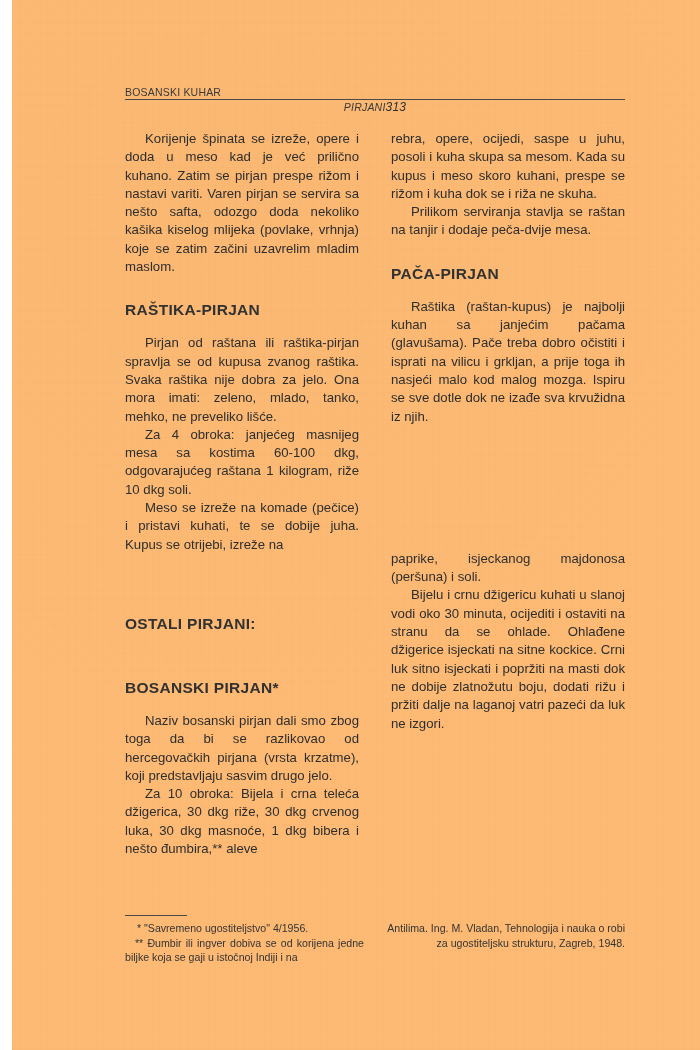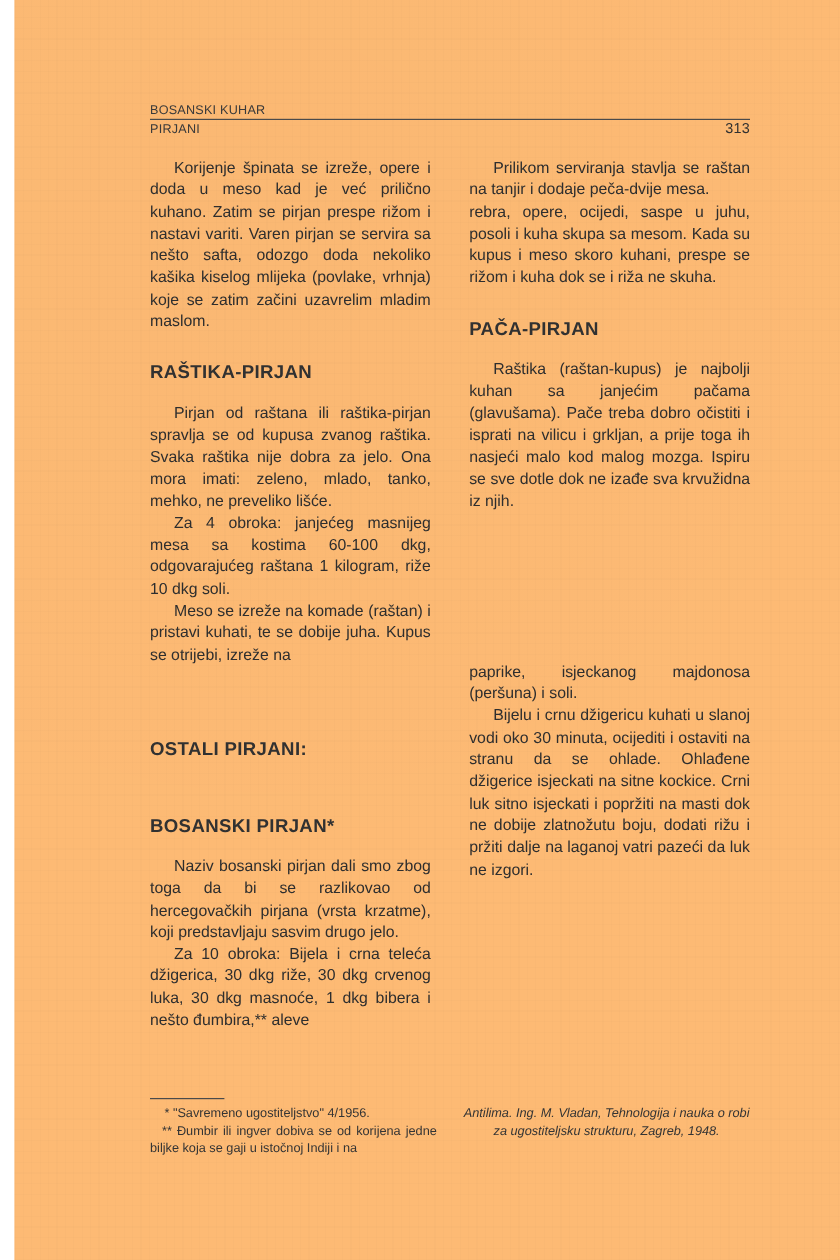--- a/index.html
+++ b/index.html
@@ -50,27 +50,28 @@
     white-space: nowrap;
   }
   .runhead-rule {
     width: 100%;
     height: 1px;
     background: #4a4a4a;
     margin-top: 1px;
   }
   .runhead-bottom {
     display: flex;
-    justify-content: space-between;
+    justify-content: center;
     align-items: baseline;
     font-size: 10.5px;
     letter-spacing: 0.2px;
     color: #3a3a3a;
     line-height: 13px;
     padding-top: 1px;
+    font-style: italic;
   }
   .runhead-bottom .folio {
     font-size: 12px;
     color: #303030;
   }
 
   
   .cols {
     display: flex;
     gap: 32px;
@@ -125,21 +126,21 @@
   p.fn {
     margin: 0;
     font-size: 10.6px;
     line-height: 14.6px;
     text-align: justify;
     color: #343434;
     text-indent: 12px;
   }
   p.fn.second { text-indent: 10px; }
   p.fn.noindent { text-indent: 0; }
-  p.fn.last { text-align: center; font-style: italic; }
+  p.fn.last { text-align: right; }
 </style>
 </head>
 <body>
 
 <div class="page">
 
   <div class="content">
 
     <div class="runhead-top">BOSANSKI KUHAR</div>
     <div class="runhead-rule"></div>
@@ -153,37 +154,37 @@
       <div class="col">
 
         <p class="body">Korijenje špinata se izreže, opere i doda u meso kad je već prilično kuhano. Zatim se pirjan prespe rižom i nastavi variti. Varen pirjan se servira sa nešto safta, odozgo doda nekoliko kašika kiselog mlijeka (povlake, vrhnja) koje se zatim začini uzavrelim mladim maslom.</p>
 
         <div class="sp-before-head"></div>
         <h2 class="section">RAŠTIKA-PIRJAN</h2>
         <div class="sp-after-head"></div>
 
         <p class="body">Pirjan od raštana ili raštika-pirjan spravlja se od kupusa zvanog raštika. Svaka raštika nije dobra za jelo. Ona mora imati: zeleno, mlado, tanko, mehko, ne preveliko lišće.</p>
         <p class="body">Za 4 obroka: janjećeg masnijeg mesa sa kostima 60-100 dkg, odgovarajućeg raštana 1 kilogram, riže 10 dkg soli.</p>
-        <p class="body">Meso se izreže na komade (raštan) i pristavi kuhati, te se dobije juha. Kupus se otrijebi, izreže na</p>
+        <p class="body">Meso se izreže na komade (pečice) i pristavi kuhati, te se dobije juha. Kupus se otrijebi, izreže na</p>
 
         <div class="gap-ostali"></div>
         <h2 class="section">OSTALI PIRJANI:</h2>
 
         <div class="gap-recipe"></div>
         <h2 class="section">BOSANSKI PIRJAN*</h2>
         <div class="sp-after-head"></div>
 
         <p class="body">Naziv bosanski pirjan dali smo zbog toga da bi se razlikovao od hercegovačkih pirjana (vrsta krzatme), koji predstavljaju sasvim drugo jelo.</p>
         <p class="body">Za 10 obroka: Bijela i crna teleća džigerica, 30 dkg riže, 30 dkg crvenog luka, 30 dkg masnoće, 1 dkg bibera i nešto đumbira,** aleve</p>
       </div>
 
       <div class="col">
 
+        <p class="body noindent">rebra, opere, ocijedi, saspe u juhu, posoli i kuha skupa sa mesom. Kada su kupus i meso skoro kuhani, prespe se rižom i kuha dok se i riža ne skuha.</p>
         <p class="body">Prilikom serviranja stavlja se raštan na tanjir i dodaje peča-dvije mesa.</p>
-        <p class="body noindent">rebra, opere, ocijedi, saspe u juhu, posoli i kuha skupa sa mesom. Kada su kupus i meso skoro kuhani, prespe se rižom i kuha dok se i riža ne skuha.</p>
 
         <div class="sp-before-head"></div>
         <h2 class="section">PAČA-PIRJAN</h2>
         <div class="sp-after-head"></div>
 
         <p class="body">Raštika (raštan-kupus) je najbolji kuhan sa janjećim pačama (glavušama). Pače treba dobro očistiti i isprati na vilicu i grkljan, a prije toga ih nasjeći malo kod malog mozga. Ispiru se sve dotle dok ne izađe sva krvužidna iz njih.</p>
 
         <div class="gap-ostali"></div>
         <div style="height:20px"></div>
         <div class="gap-recipe"></div>

